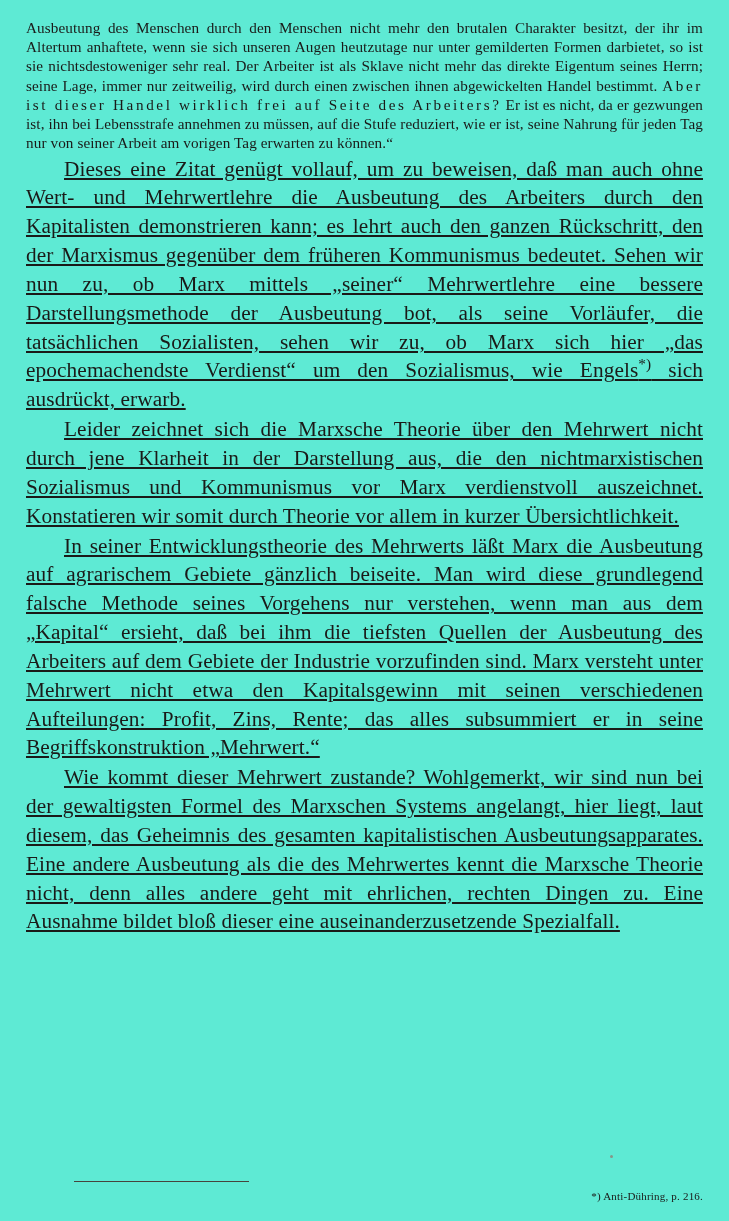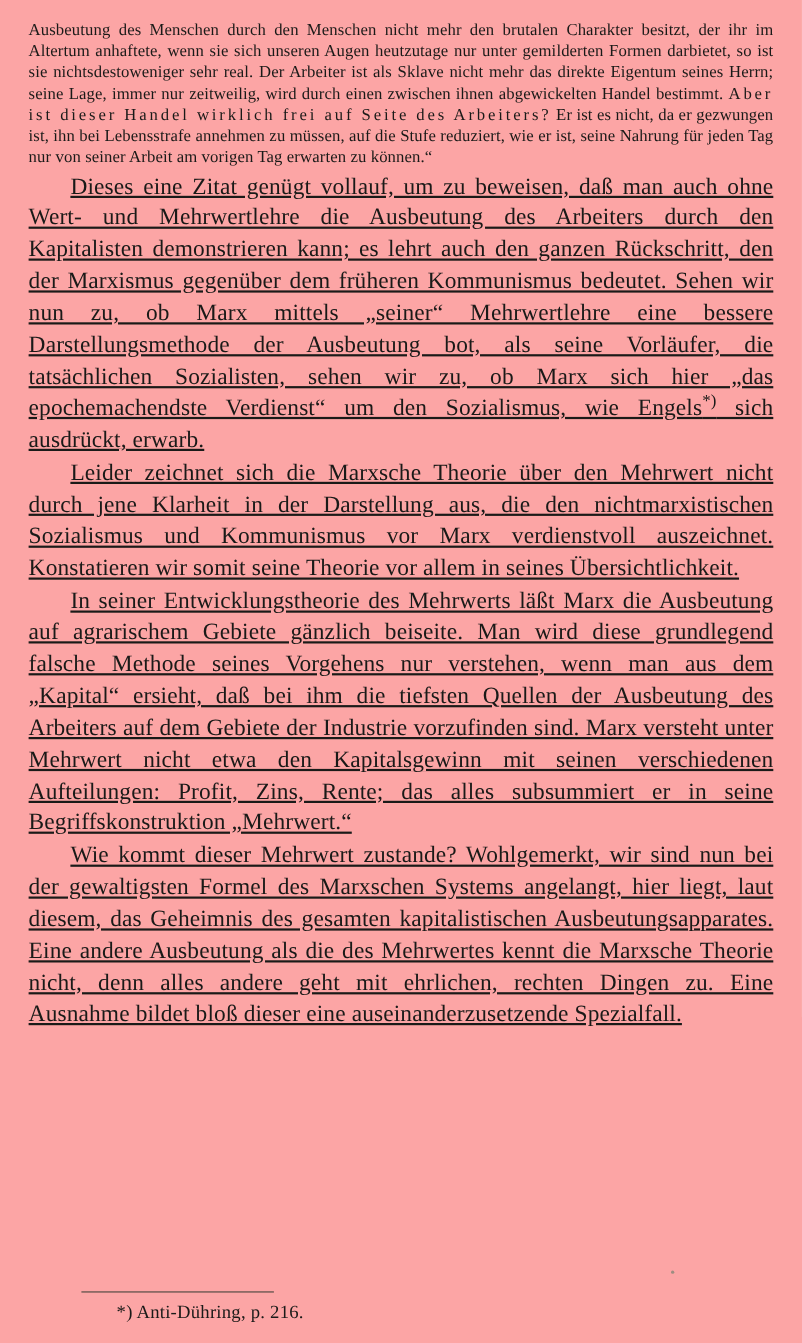--- a/index.html
+++ b/index.html
@@ -13,21 +13,21 @@
     font-family: "Liberation Serif", serif;
     color: #1a1a18;
     overflow: hidden;
   }
   .page {
     position: relative;
     width: 729px;
     height: 1221px;
     box-sizing: border-box;
     padding: 18px 26px 0 26px;
-    background: #fca5a5;
+    background: #5eead4;
   }
   .quote-block {
     font-size: 15.2px;
     line-height: 1.265;
     text-align: justify;
     text-justify: inter-word;
     letter-spacing: 0.1px;
     margin: 0 0 2px 0;
   }
   .quote-block .spaced {
@@ -57,44 +57,44 @@
     right: 26px;
     bottom: 18px;
   }
   .footnote-rule {
     width: 175px;
     height: 1px;
     background: #46443c;
     margin: 0 0 8px 48px;
   }
   .footnote-text {
-    font-size: 17px;
+    font-size: 11px;
     line-height: 1.2;
-    margin-left: 80px;
     letter-spacing: 0.2px;
+    text-align: right;
   }
   .speck {
     position: absolute;
     width: 3px;
     height: 3px;
     background: #8d887a;
     border-radius: 50%;
     opacity: 0.85;
   }
 </style>
 </head>
 <body>
 
 <div class="page">
 
   <p class="quote-block"><span>Ausbeutung des Menschen durch den Menschen nicht mehr den brutalen Charakter besitzt, der ihr im Altertum anhaftete, wenn sie sich unseren Augen heutzutage nur unter gemilderten Formen darbietet, so ist sie nichtsdestoweniger sehr real. Der Arbeiter ist als Sklave nicht mehr das direkte Eigentum seines Herrn; seine Lage, immer nur zeitweilig, wird durch einen zwischen ihnen abgewickelten Handel bestimmt. </span><span class="spaced">Aber ist dieser Handel wirklich frei auf Seite des Arbeiters?</span><span> Er ist es nicht, da er gezwungen ist, ihn bei Lebensstrafe annehmen zu müssen, auf die Stufe reduziert, wie er ist, seine Nahrung für jeden Tag nur von seiner Arbeit am vorigen Tag erwarten zu können.“</span></p>
 
   <p class="body-par"><span>Dieses eine Zitat genügt vollauf, um zu beweisen, daß man auch ohne Wert- und Mehrwertlehre die Ausbeutung des Arbeiters durch den Kapitalisten demonstrieren kann; es lehrt auch den ganzen Rückschritt, den der Marxismus gegenüber dem früheren Kommunismus bedeutet. Sehen wir nun zu, ob Marx mittels „seiner“ Mehrwertlehre eine bessere Darstellungsmethode der Ausbeutung bot, als seine Vorläufer, die tatsächlichen Sozialisten, sehen wir zu, ob Marx sich hier „das epochemachendste Verdienst“ um den Sozialismus, wie Engels</span><sup class="fn">*)</sup><span> sich ausdrückt, erwarb.</span></p>
 
-  <p class="body-par">Leider zeichnet sich die Marxsche Theorie über den Mehrwert nicht durch jene Klarheit in der Darstellung aus, die den nichtmarxistischen Sozialismus und Kommunismus vor Marx verdienstvoll auszeichnet. Konstatieren wir somit seine Theorie vor allem in seines Übersichtlichkeit.</p>
+  <p class="body-par">Leider zeichnet sich die Marxsche Theorie über den Mehrwert nicht durch jene Klarheit in der Darstellung aus, die den nichtmarxistischen Sozialismus und Kommunismus vor Marx verdienstvoll auszeichnet. Konstatieren wir somit durch Theorie vor allem in kurzer Übersichtlichkeit.</p>
 
   <p class="body-par">In seiner Entwicklungstheorie des Mehrwerts läßt Marx die Ausbeutung auf agrarischem Gebiete gänzlich beiseite. Man wird diese grundlegend falsche Methode seines Vorgehens nur verstehen, wenn man aus dem „Kapital“ ersieht, daß bei ihm die tiefsten Quellen der Ausbeutung des Arbeiters auf dem Gebiete der Industrie vorzufinden sind. Marx versteht unter Mehrwert nicht etwa den Kapitalsgewinn mit seinen verschiedenen Aufteilungen: Profit, Zins, Rente; das alles subsummiert er in seine Begriffskonstruktion „Mehrwert.“</p>
 
   <p class="body-par">Wie kommt dieser Mehrwert zustande? Wohlgemerkt, wir sind nun bei der gewaltigsten Formel des Marxschen Systems angelangt, hier liegt, laut diesem, das Geheimnis des gesamten kapitalistischen Ausbeutungsapparates. Eine andere Ausbeutung als die des Mehrwertes kennt die Marxsche Theorie nicht, denn alles andere geht mit ehrlichen, rechten Dingen zu. Eine Ausnahme bildet bloß dieser eine auseinanderzusetzende Spezialfall.</p>
 
   <div class="speck" style="left:610px; top:1155px;"></div>
 
   <div class="footnote-area">
     <div class="footnote-rule"></div>
     <div class="footnote-text"><span>*)</span> <span>Anti-Dühring, p. 216.</span></div>

